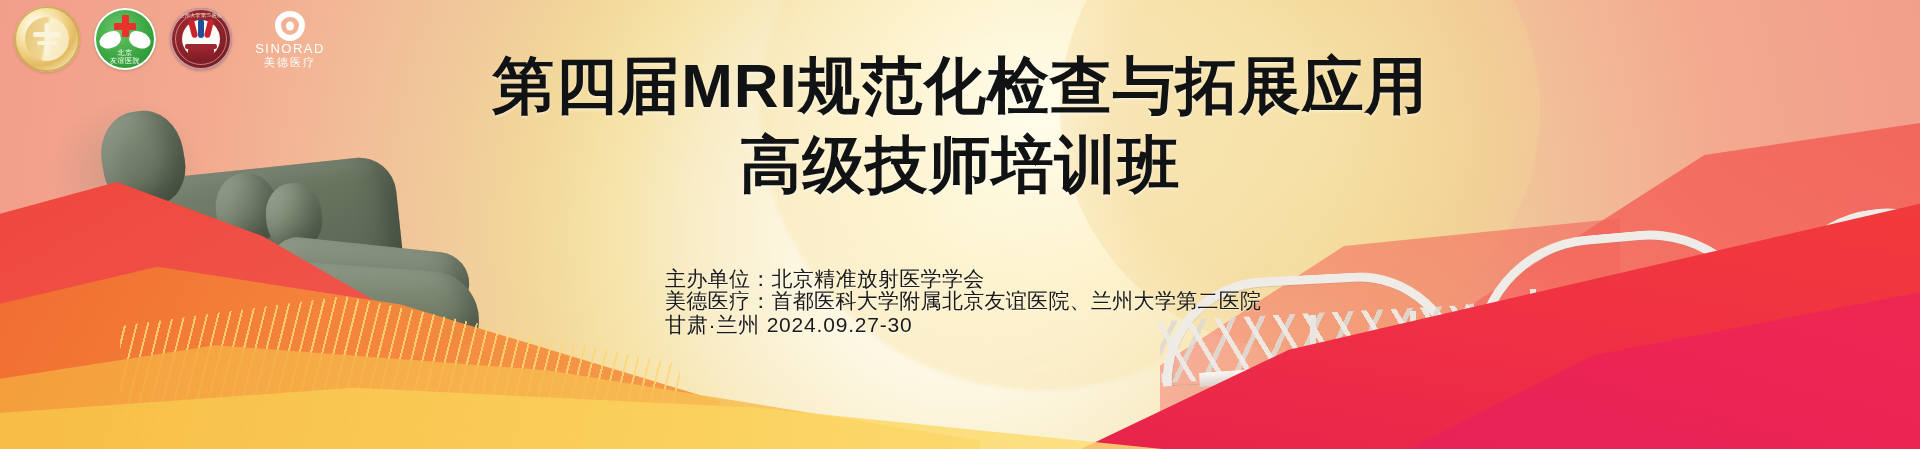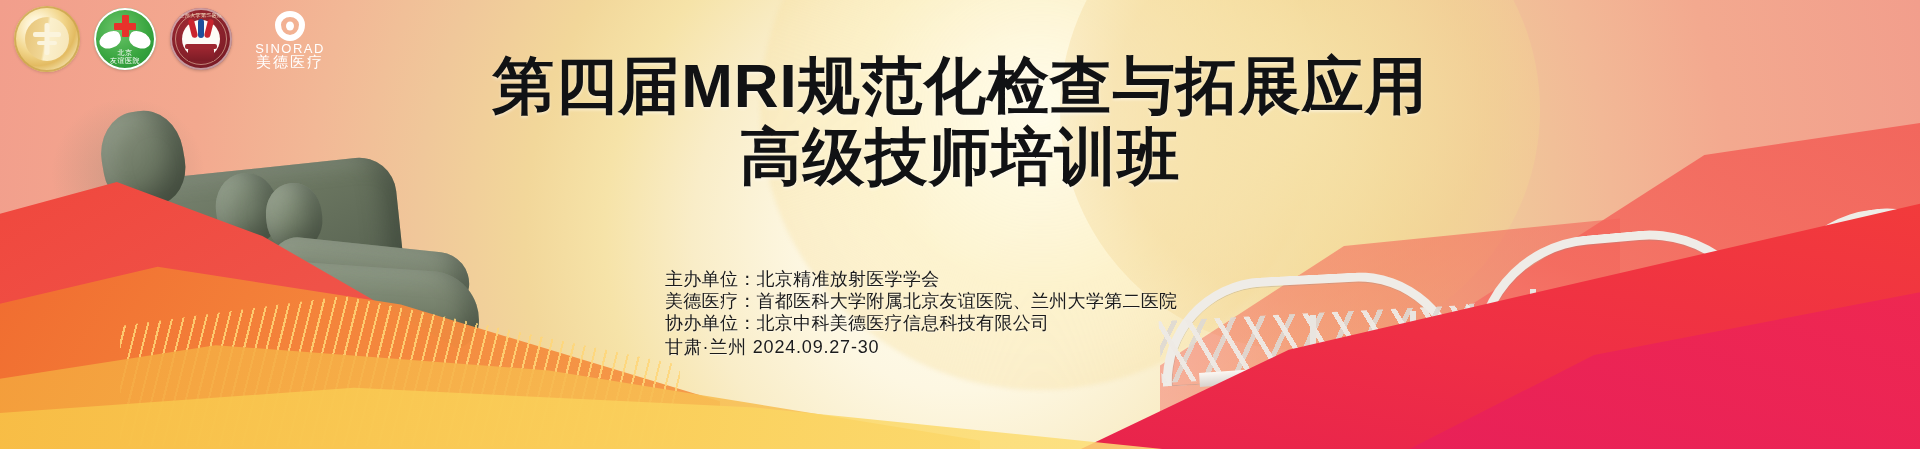--- a/index.html
+++ b/index.html
@@ -277,41 +277,41 @@
     border:6px solid #ffffff; position:relative;
   }
   .logo-sinorad .eye:after {
     content:""; position:absolute; left:50%; top:50%; transform:translate(-50%,-50%);
     width:8px; height:9px; border-radius:50%; background:#ffffff;
   }
   .logo-sinorad .brand {
     color:#ffffff; font-size:13px; font-weight:400; letter-spacing:1.5px; line-height:14px;
   }
   .logo-sinorad .brand-cn {
-    color:#ffffff; font-size:15px; letter-spacing:2px; line-height:10px;
+    color:#ffffff; font-size:11px; letter-spacing:2px; line-height:10px;
   }
 
   
   .title-block {
     position:absolute; left:0; right:0; top:54px; text-align:center; z-index:15;
   }
   .title-line {
     color:#111214;
     font-weight:700;
     letter-spacing:1px;
     line-height:1.02;
     text-shadow:0 2px 3px rgba(255,255,255,.45);
   }
   .title-line.l1 { font-size:62px; }
-  .title-line.l2 { font-size:62px; margin-top:8px; }
+  .title-line.l2 { font-size:62px; margin-top:16px; }
 
   
   .info-block {
     position:absolute; left:665px; top:268px; z-index:15;
-    color:#1b1b1b; font-size:18px; line-height:22px; letter-spacing:.3px;
+    color:#1b1b1b; font-size:21px; line-height:22px; letter-spacing:.3px;
     text-shadow:0 1px 1px rgba(255,255,255,.5);
   }
   .info-line { white-space:nowrap; }
   .info-line.date { margin-top:2px; letter-spacing:.8px; }
 </style>
 </head>
 <body>
 
 <div id="banner">
 
@@ -396,17 +396,16 @@
   </div>
 
   <div class="title-block">
     <div class="title-line l1">第四届MRI规范化检查与拓展应用</div>
     <div class="title-line l2">高级技师培训班</div>
   </div>
 
   <div class="info-block">
     <div class="info-line">主办单位：北京精准放射医学学会</div>
     <div class="info-line">美德医疗：首都医科大学附属北京友谊医院、兰州大学第二医院</div>
-    <div class="info-line">协办单位：北京中科美德医疗信息科技有限公司</div>
     <div class="info-line date">甘肃·兰州  2024.09.27-30</div>
   </div>
 
 </div>
 
 </body></html>

